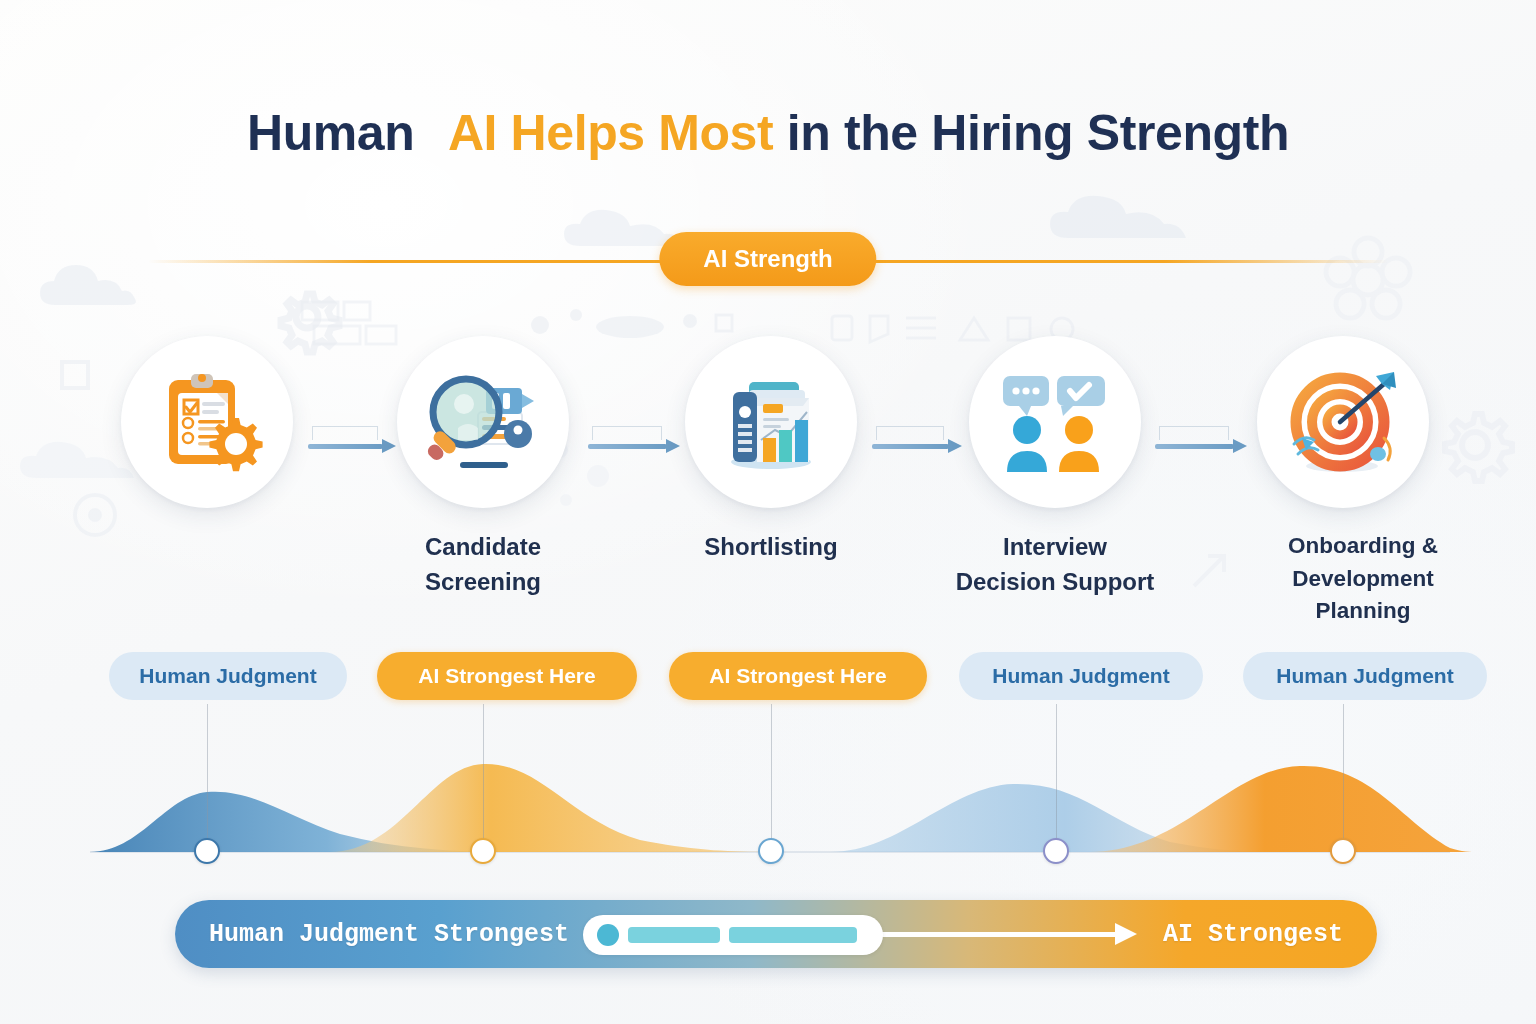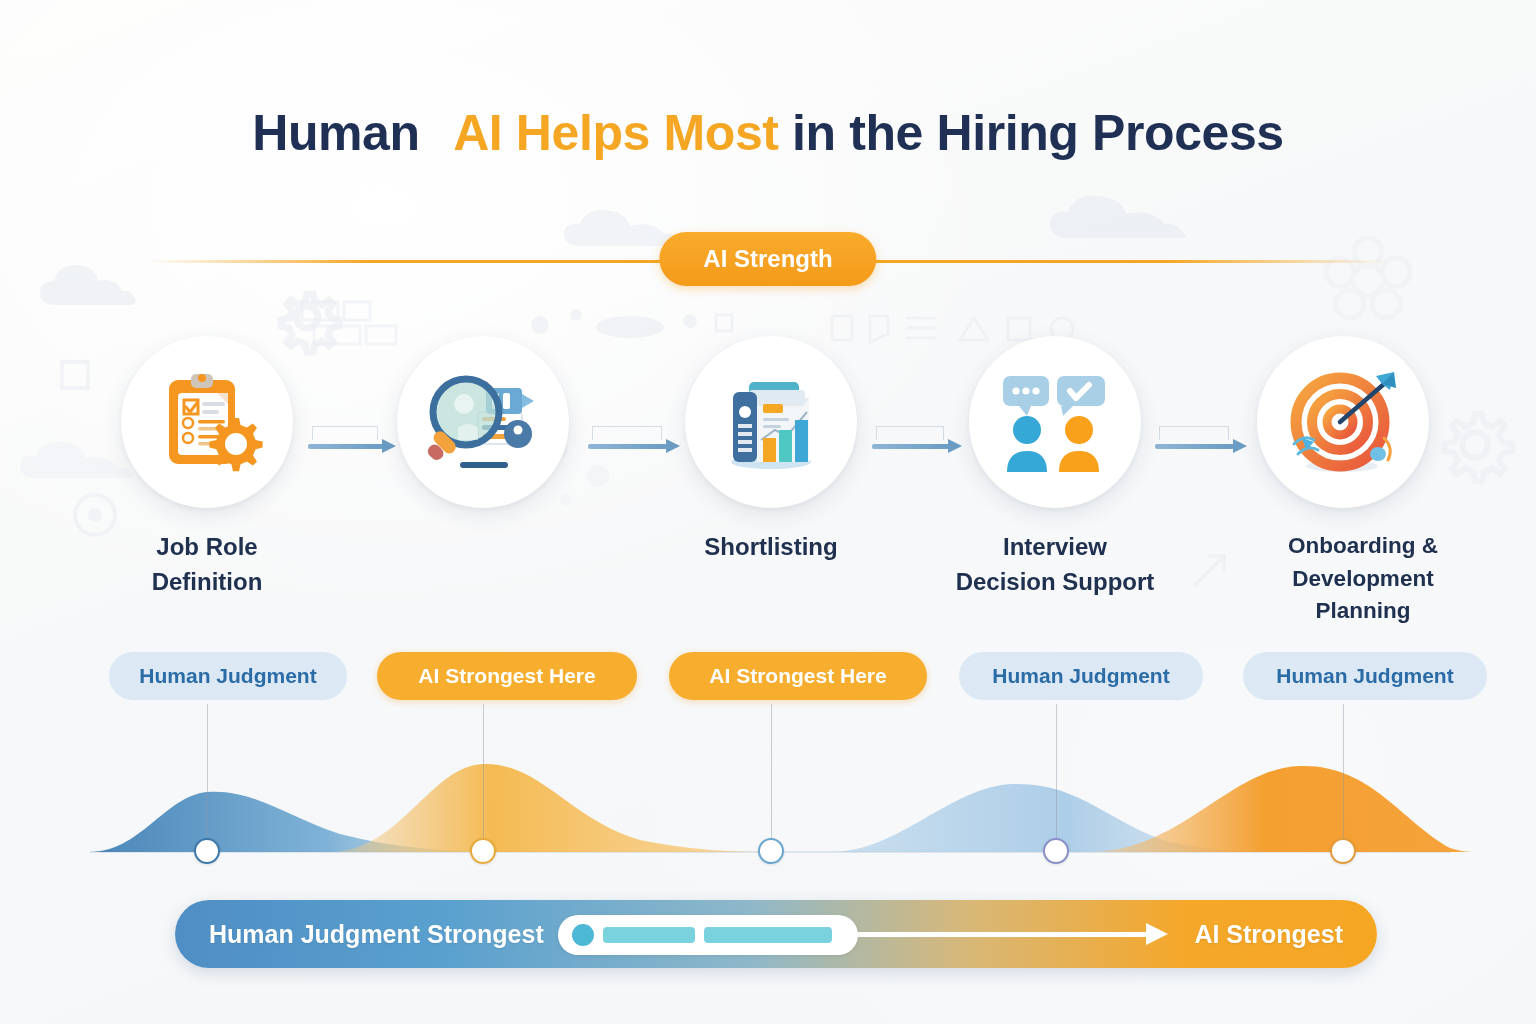--- a/index.html
+++ b/index.html
@@ -133,20 +133,21 @@
 
   
   .footer-bar{
     position:absolute; left:175px; top:900px;
     width:1202px; height:68px; border-radius:34px;
     background:linear-gradient(to right,#4f8ec4 0%,#59a0cf 22%,#8fb8c9 48%,#d8b878 66%,#f5a72a 84%,#f5a623 100%);
     box-shadow:0 5px 16px rgba(60,90,130,.18);
     display:flex; align-items:center; justify-content:space-between;
     padding:0 34px;
     overflow:hidden;
+    font-family:Liberation Mono, monospace;
   }
   .footer-label{
     color:#ffffff; font-size:25px; font-weight:700; white-space:nowrap;
     text-shadow:0 1px 2px rgba(0,0,0,.10);
   }
   .footer-mid{
     position:relative; flex:1; height:68px;
   }
   .footer-arrow{
     position:absolute; left:20px; top:31.5px; height:5px; right:46px;
@@ -269,21 +270,21 @@
   </div>
   <div class="wm" style="left:540px;top:430px;">
     <svg width="90" height="90" viewBox="0 0 90 90">
         <circle cx="20" cy="20" r="8" fill="#eef1f6"></circle>
         <circle cx="58" cy="46" r="11" fill="#eef1f6"></circle>
         <circle cx="26" cy="70" r="6" fill="#eef1f6"></circle>
       </svg>
   </div>
 
   <div class="title-wrap">
-    <div class="title"><span>Human </span><span class="hl">AI Helps Most</span><span> in the Hiring Process</span></div>
+    <div class="title"><span>Human </span><span class="hl">AI Helps Most</span><span> in the Hiring Strength</span></div>
   </div>
 
   <div class="strength-row">
     <div class="strength-line"></div>
     <div class="strength-pill">AI Strength</div>
   </div>
 
   <div class="stages">
 
     <div class="conn" style="left:308px;width:88px;">
@@ -324,22 +325,20 @@
           <rect x="47" y="54" width="27" height="3.5" rx="1.8" fill="#f59620"></rect>
           <rect x="47" y="61" width="22" height="3.5" rx="1.8" fill="#f1c58a"></rect>
           <circle cx="37" cy="72" r="5" fill="none" stroke="#f59620" stroke-width="2.5"></circle>
           <rect x="47" y="69" width="27" height="3.5" rx="1.8" fill="#f59620"></rect>
           <rect x="47" y="76" width="18" height="3.5" rx="1.8" fill="#f1c58a"></rect>
           <path d="M82 52 l6 0 1.6 7 6.2 2.6 6-4 4.2 4.2 -4 6 2.6 6.2 7 1.6 0 6 -7 1.6 -2.6 6.2 4 6 -4.2 4.2 -6-4 -6.2 2.6 -1.6 7 -6 0 -1.6-7 -6.2-2.6 -6 4 -4.2-4.2 4-6 -2.6-6.2 -7-1.6 0-6 7-1.6 2.6-6.2 -4-6 4.2-4.2 6 4 6.2-2.6z" fill="#f59620"></path>
           <circle cx="85" cy="78" r="11" fill="#ffffff"></circle>
         </svg>
         </span>
       </div>
-      <div class="stage-label">Job Role
-Definition</div>
     </div>
 
     <div class="stage" style="left:358px;">
       <div class="circle">
         <span>
         <svg width="118" height="112" viewBox="0 0 118 112">
           <rect x="54" y="46" width="44" height="32" rx="4" fill="#ffffff" stroke="#dfe6ee" stroke-width="2"></rect>
           <rect x="58" y="51" width="24" height="4" rx="2" fill="#f3a23c"></rect>
           <rect x="58" y="59" width="34" height="5" rx="2.5" fill="#3f6f9e"></rect>
           <rect x="58" y="68" width="28" height="5" rx="2.5" fill="#f3a23c"></rect>
@@ -352,20 +351,22 @@
           <circle cx="42" cy="46" r="33" fill="#b9ddd7" opacity=".75"></circle>
           <circle cx="42" cy="46" r="33" fill="none" stroke="#3d6f9e" stroke-width="7"></circle>
           <circle cx="40" cy="38" r="10" fill="#ffffff" opacity=".55"></circle>
           <path d="M34 62 q10 -8 20 0 l0 12 -20 0z" fill="#ffffff" opacity=".45"></path>
           <rect x="8" y="70" width="26" height="13" rx="6.5" transform="rotate(45 21 76)" fill="#f3a23c"></rect>
           <rect x="4" y="80" width="16" height="13" rx="6" transform="rotate(45 12 86)" fill="#c86a62"></rect>
           <rect x="36" y="96" width="48" height="6" rx="3" fill="#2f5f8c"></rect>
         </svg>
         </span>
       </div>
+      <div class="stage-label">Candidate
+Screening</div>
     </div>
 
     <div class="stage" style="left:646px;">
       <div class="circle">
         <span>
         <svg width="116" height="108" viewBox="0 0 116 108">
           <ellipse cx="58" cy="94" rx="40" ry="7" fill="#cfe4f2"></ellipse>
           <rect x="36" y="14" width="50" height="20" rx="5" fill="#4fb4c9"></rect>
           <rect x="36" y="22" width="56" height="14" rx="4" fill="#dfeaf3"></rect>
           <rect x="20" y="24" width="24" height="70" rx="6" fill="#3f6f9e"></rect>

